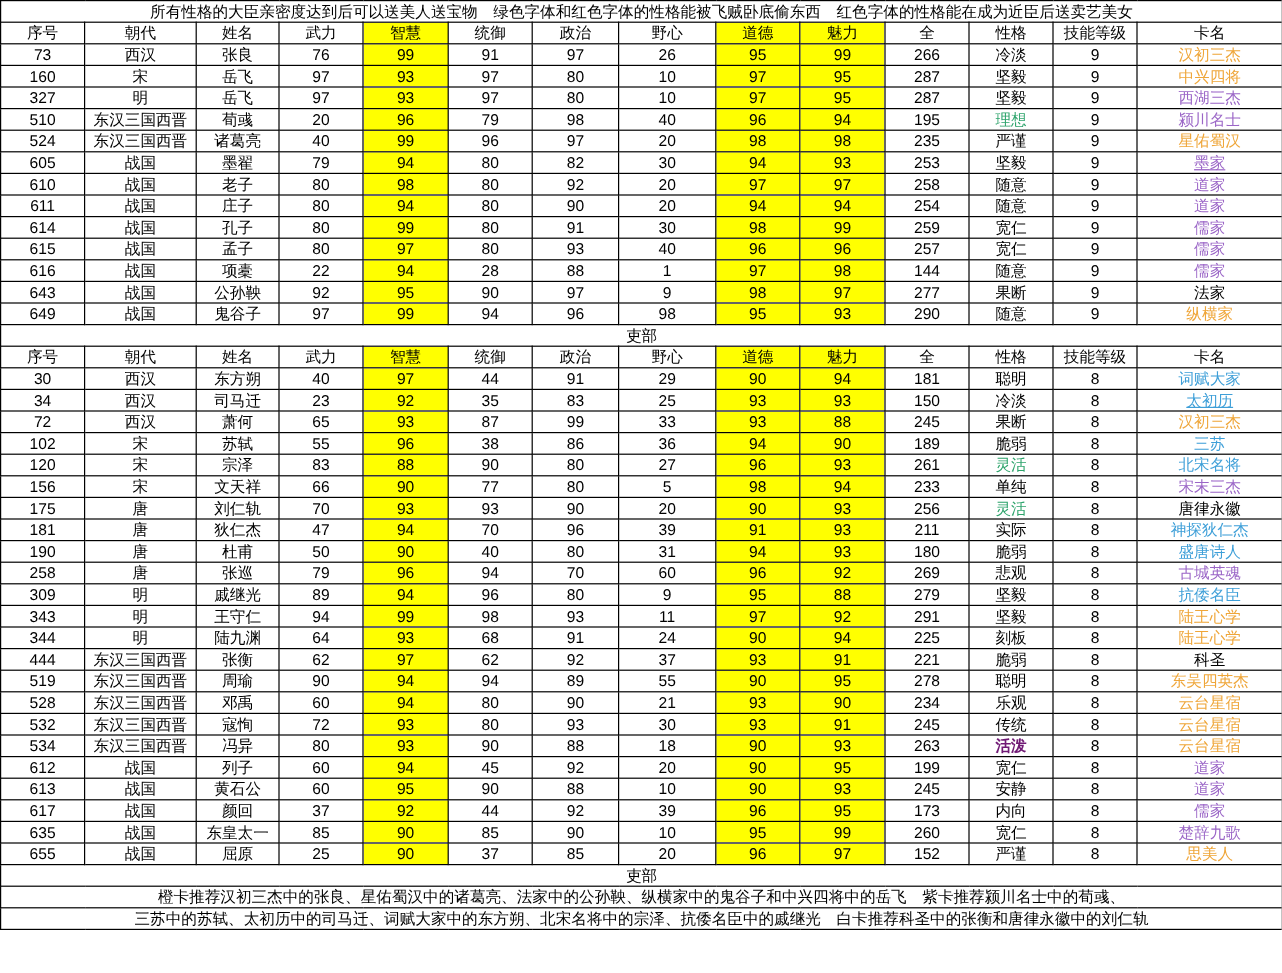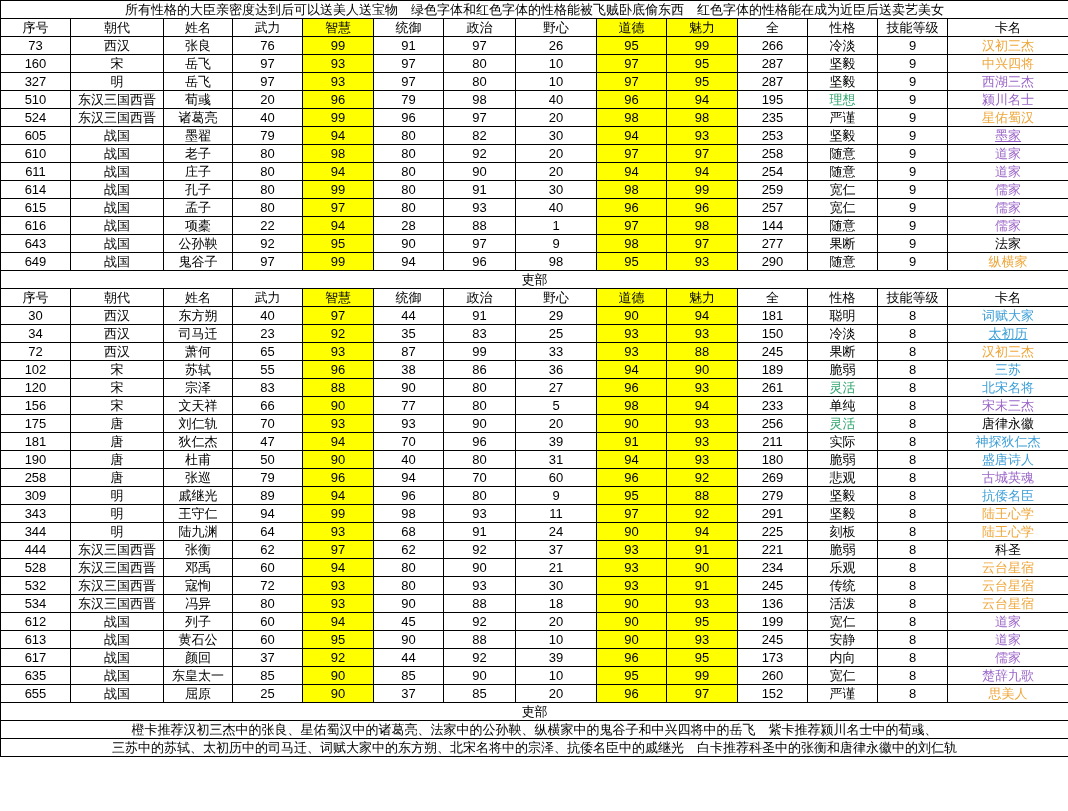--- a/index.html
+++ b/index.html
@@ -509,20 +509,36 @@
           <td>92</td>
           <td>37</td>
           <td style="background: rgb(255, 255, 0);">93</td>
           <td style="background: rgb(255, 255, 0);">91</td>
           <td>221</td>
           <td style="color: rgb(0, 0, 0);">脆弱</td>
           <td>8</td>
           <td style="color: rgb(0, 0, 0);">科圣</td>
         </tr>
         <tr>
+          <td>519</td>
+          <td>东汉三国西晋</td>
+          <td>周瑜</td>
+          <td>90</td>
+          <td style="background: rgb(255, 255, 0);">94</td>
+          <td>94</td>
+          <td>89</td>
+          <td>55</td>
+          <td style="background: rgb(255, 255, 0);">90</td>
+          <td style="background: rgb(255, 255, 0);">95</td>
+          <td>278</td>
+          <td style="color: rgb(0, 0, 0);">聪明</td>
+          <td>8</td>
+          <td style="color: rgb(239, 166, 57);">东吴四英杰</td>
+        </tr>
+        <tr>
           <td>528</td>
           <td>东汉三国西晋</td>
           <td>邓禹</td>
           <td>60</td>
           <td style="background: rgb(255, 255, 0);">94</td>
           <td>80</td>
           <td>90</td>
           <td>21</td>
           <td style="background: rgb(255, 255, 0);">93</td>
           <td style="background: rgb(255, 255, 0);">90</td>
@@ -551,22 +567,22 @@
           <td>534</td>
           <td>东汉三国西晋</td>
           <td>冯异</td>
           <td>80</td>
           <td style="background: rgb(255, 255, 0);">93</td>
           <td>90</td>
           <td>88</td>
           <td>18</td>
           <td style="background: rgb(255, 255, 0);">90</td>
           <td style="background: rgb(255, 255, 0);">93</td>
-          <td>136</td>
-          <td style="color: #000000;">活泼</td>
+          <td>263</td>
+          <td style="color: #701a75; font-weight: bold;">活泼</td>
           <td>8</td>
           <td style="color: rgb(239, 166, 57);">云台星宿</td>
         </tr>
         <tr>
           <td>612</td>
           <td>战国</td>
           <td>列子</td>
           <td>60</td>
           <td style="background: rgb(255, 255, 0);">94</td>
           <td>45</td>

